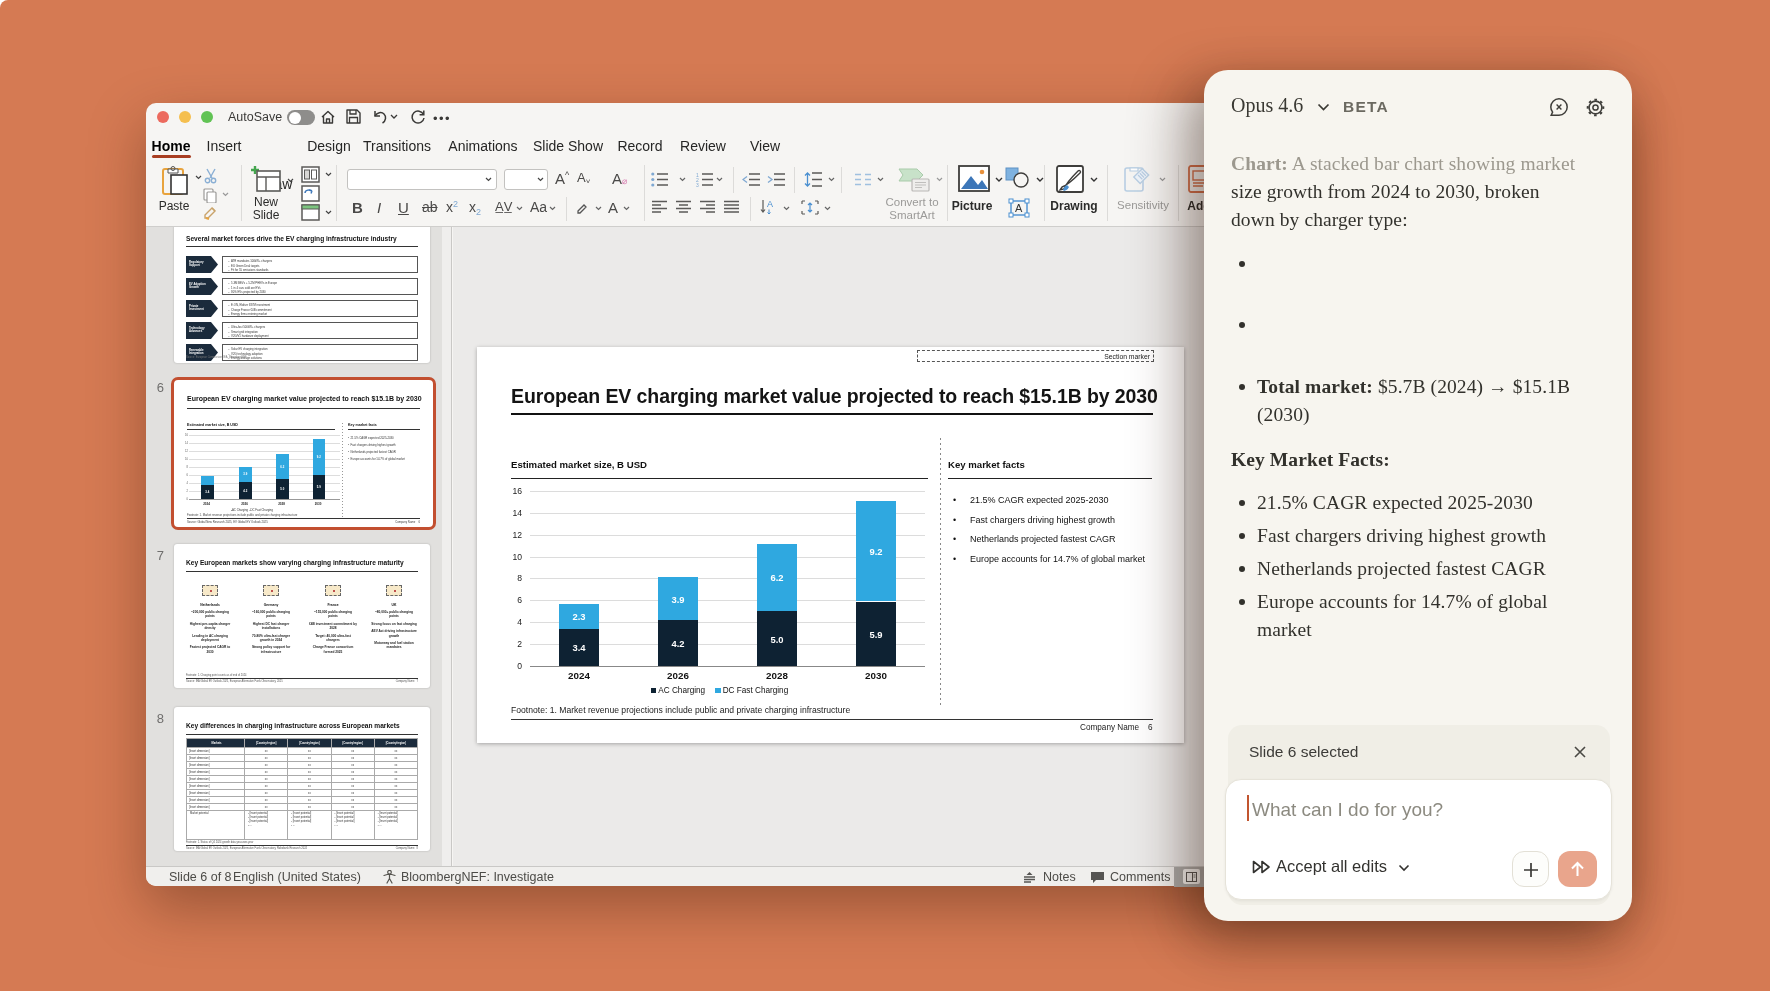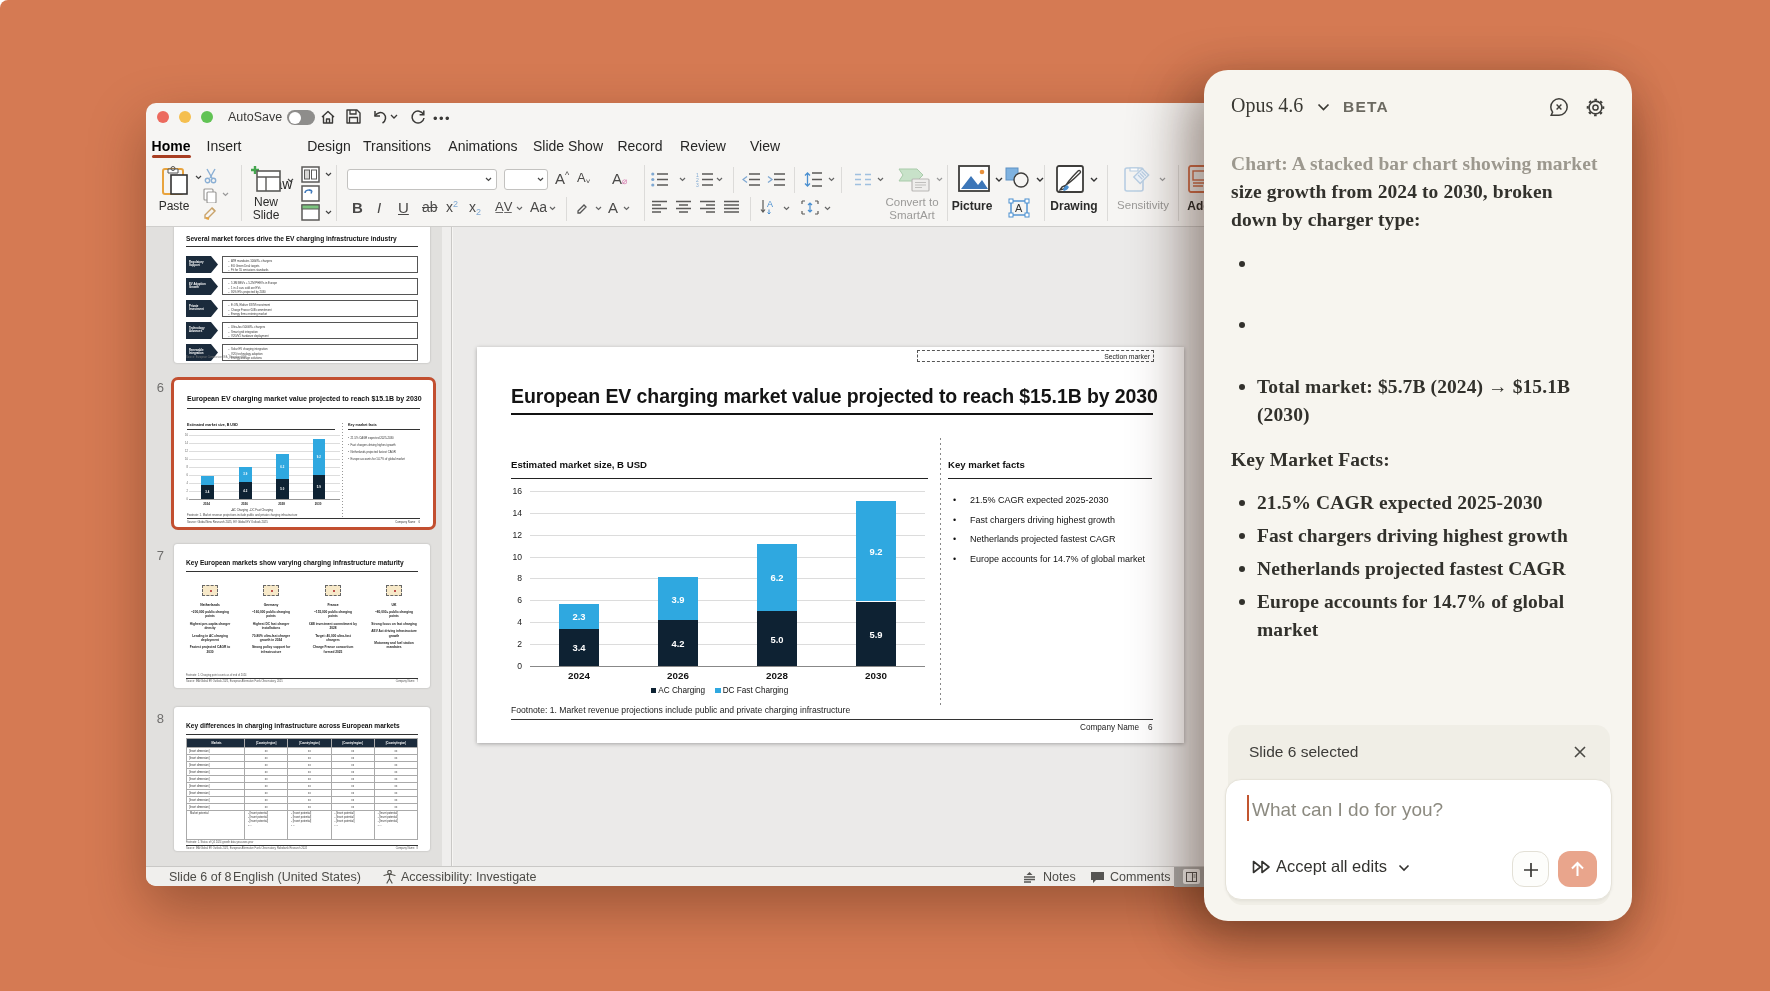--- a/index.html
+++ b/index.html
@@ -42,21 +42,21 @@
 #legend { position:absolute; left:45px; top:339px; width:395px; text-align:center; font-size:8.2px; color:#111; }
 .lg-sq { display:inline-block; width:5.5px; height:5.5px; margin-right:2px; vertical-align:0.2px; }
 #legend .lg-t { vertical-align:0.5px; }
 .kmf { position:absolute; left:476px; font-size:9px; color:#111; }
 .kmf.t { left:493px; }
 
 #status { position:absolute; left:0; top:763px; width:100%; height:20px; background:#F0EFED; border-top:1px solid #C9C8C6; border-radius:0 0 10px 10px; font-size:12.5px; color:#4C4B47; }
 
 #panel { position:absolute; left:1204px; top:70px; width:428px; height:851px; background:#F7F5EF; border-radius:24px; box-shadow:-22px 14px 55px rgba(50,22,8,.33), 0 18px 50px rgba(50,22,8,.25); font-family:"Liberation Serif", serif; }
 #panel .sans { font-family:"Liberation Sans", sans-serif; }
-.serif-body { position:absolute; left:27px; font-size:19.5px; line-height:28px; color:#32312C; letter-spacing:.1px;font-weight:bold; }
+.serif-body { position:absolute; left:27px; font-size:19.5px; line-height:28px; color:#32312C; letter-spacing:.1px; }
 .bullet-dot { position:absolute; left:35px; width:6px; height:6px; border-radius:50%; background:#32312C; }
 #chipcard { left:24px; top:655px; width:382px; height:180px; background:#F0EEE6; border-radius:14px; }
 #inputcard { left:21px; top:709px; width:387px; height:121px; background:#fff; border:1px solid #E6E3D9; border-radius:16px; box-shadow:0 1px 3px rgba(0,0,0,.06); }
 
 .t5row { position:absolute; left:12px; width:232px; height:17px; }
 .t5chv { position:absolute; left:0; top:0; width:32px; height:17px; background:#1B2B3C; color:#fff; font-size:2.8px; font-weight:bold; line-height:3.4px; padding:5px 2px 0 3px; clip-path:polygon(0 0, 78% 0, 100% 50%, 78% 100%, 0 100%); }
 .t5box { position:absolute; left:36px; top:0; width:196px; height:17px; border:0.8px solid #555; font-size:2.8px; line-height:4.6px; color:#333; padding:2px 0 0 5px; }
 
 .t6fact { position:absolute; left:172px; font-size:2.8px; color:#333; white-space:nowrap; }
 
@@ -718,21 +718,21 @@
     <div style="position:absolute; left:671px; top:376px; font-size:8.2px; color:#222;">6</div>
   </div>
 
   <div id="status">
     <div class="abs" style="left:23px; top:3px;">Slide 6 of 8</div>
     <div class="abs" style="left:87px; top:3px;">English (United States)</div>
     <svg class="abs" style="left:236px; top:3px;" width="15" height="14" viewBox="0 0 15 14">
         <circle cx="7.5" cy="2.2" r="1.8" fill="none" stroke="#55544F" stroke-width="1.2"></circle>
         <path d="M2 5.5l4-1.2h3l4 1.2M7.5 4.5v4M7.5 8.5L5 13M7.5 8.5l2.5 4.5" fill="none" stroke="#55544F" stroke-width="1.2" stroke-linecap="round"></path>
       </svg>
-    <div class="abs" style="left:255px; top:3px;">Accessibility: Investigate</div>
+    <div class="abs" style="left:255px; top:3px;">BloombergNEF: Investigate</div>
     <svg class="abs" style="left:876px; top:4px;" width="15" height="13" viewBox="0 0 15 13">
         <path d="M7.5 1L4.5 4h6z" fill="#565553"></path>
         <path d="M2 6h11M2 8.5h11M2 11h7" stroke="#565553" stroke-width="1.3"></path>
       </svg>
     <div class="abs" style="left:897px; top:3px;">Notes</div>
     <svg class="abs" style="left:944px; top:4px;" width="15" height="13" viewBox="0 0 15 13">
         <path d="M1 1h13v8H6l-3 3V9H1z" fill="#565553"></path>
       </svg>
     <div class="abs" style="left:964px; top:3px;">Comments</div>
     <div class="abs" style="left:1028px; top:0; right:0; height:20px; background:#ABAAA8;">

